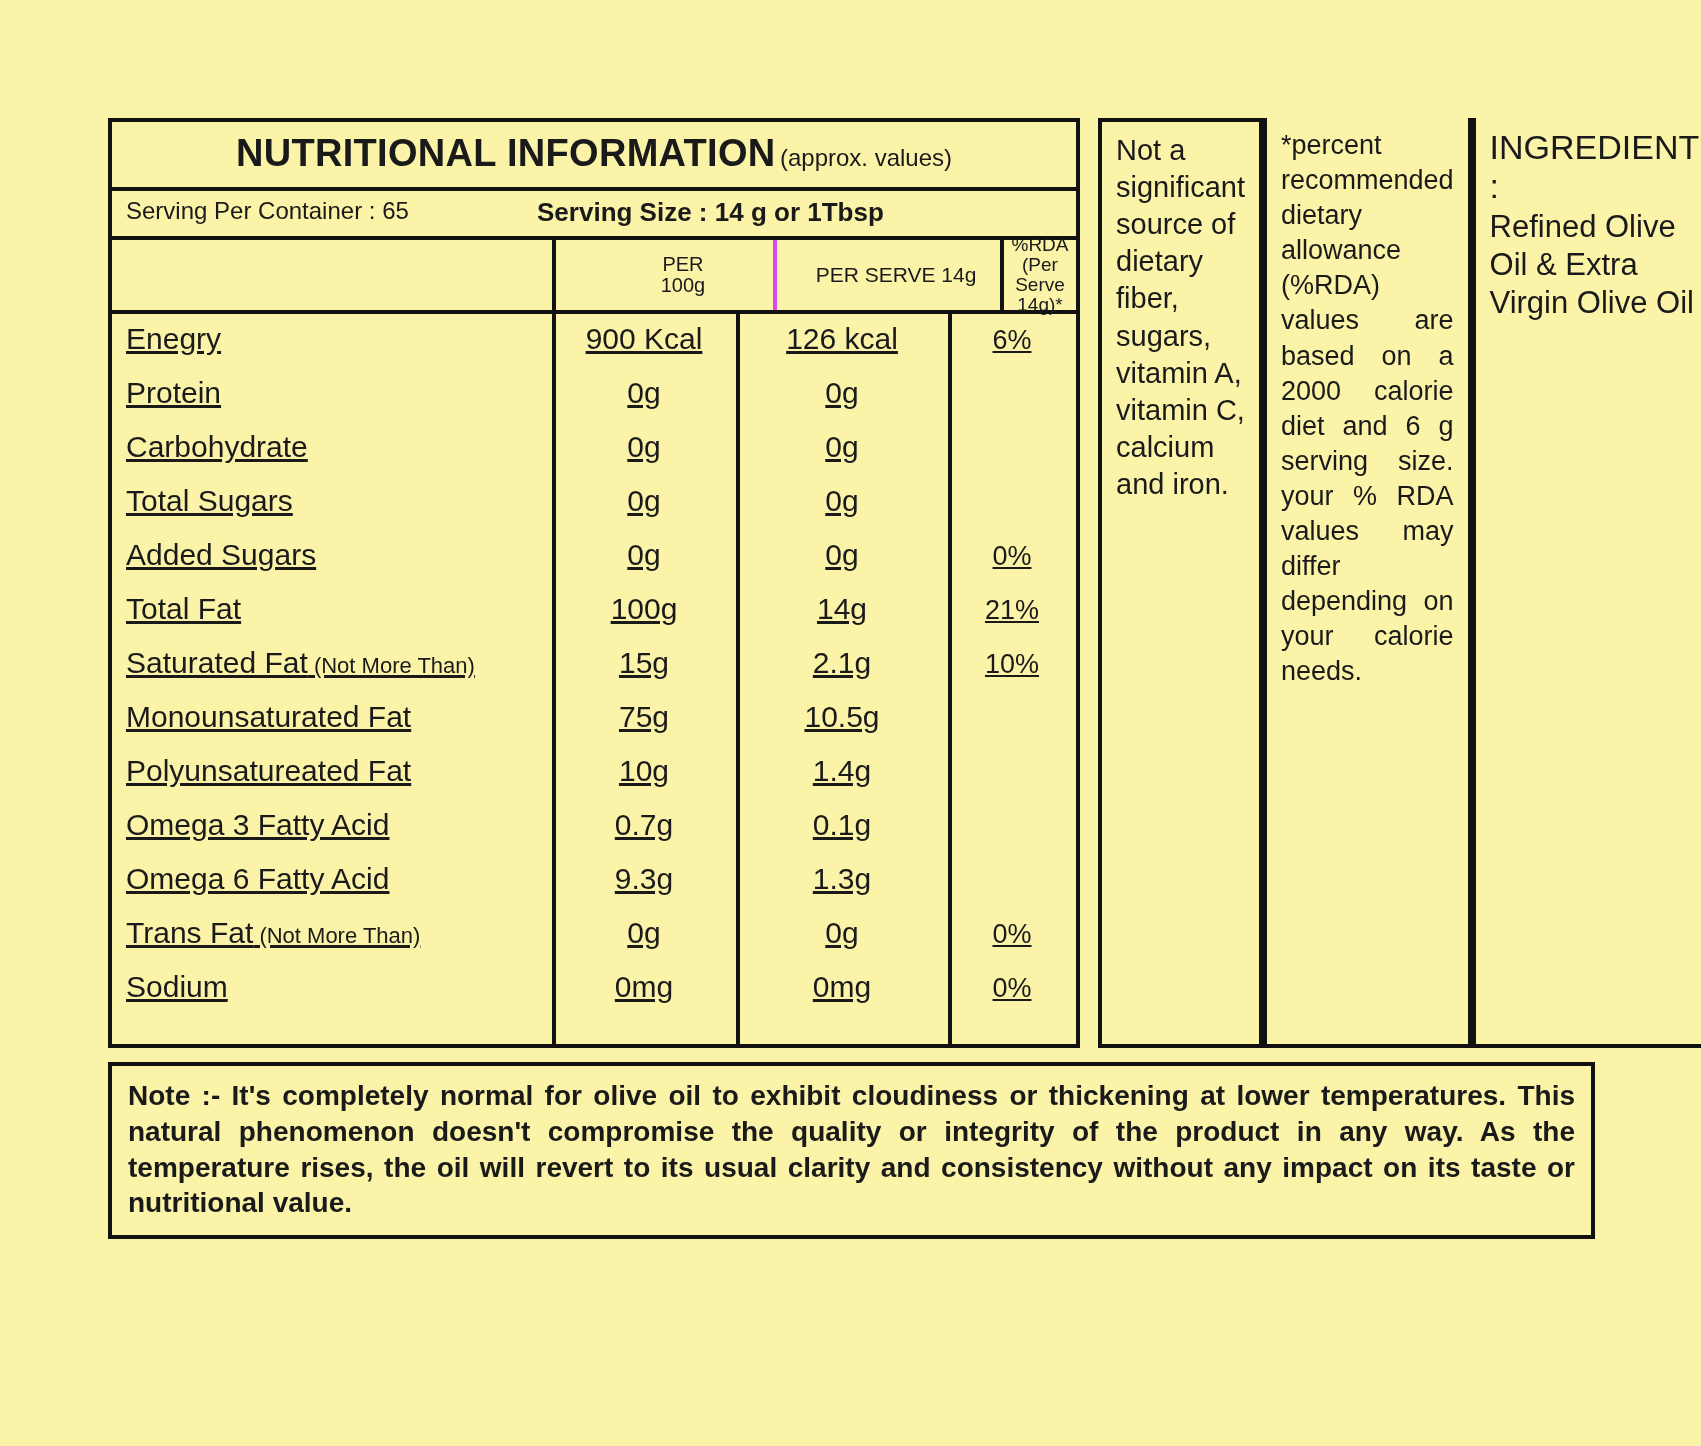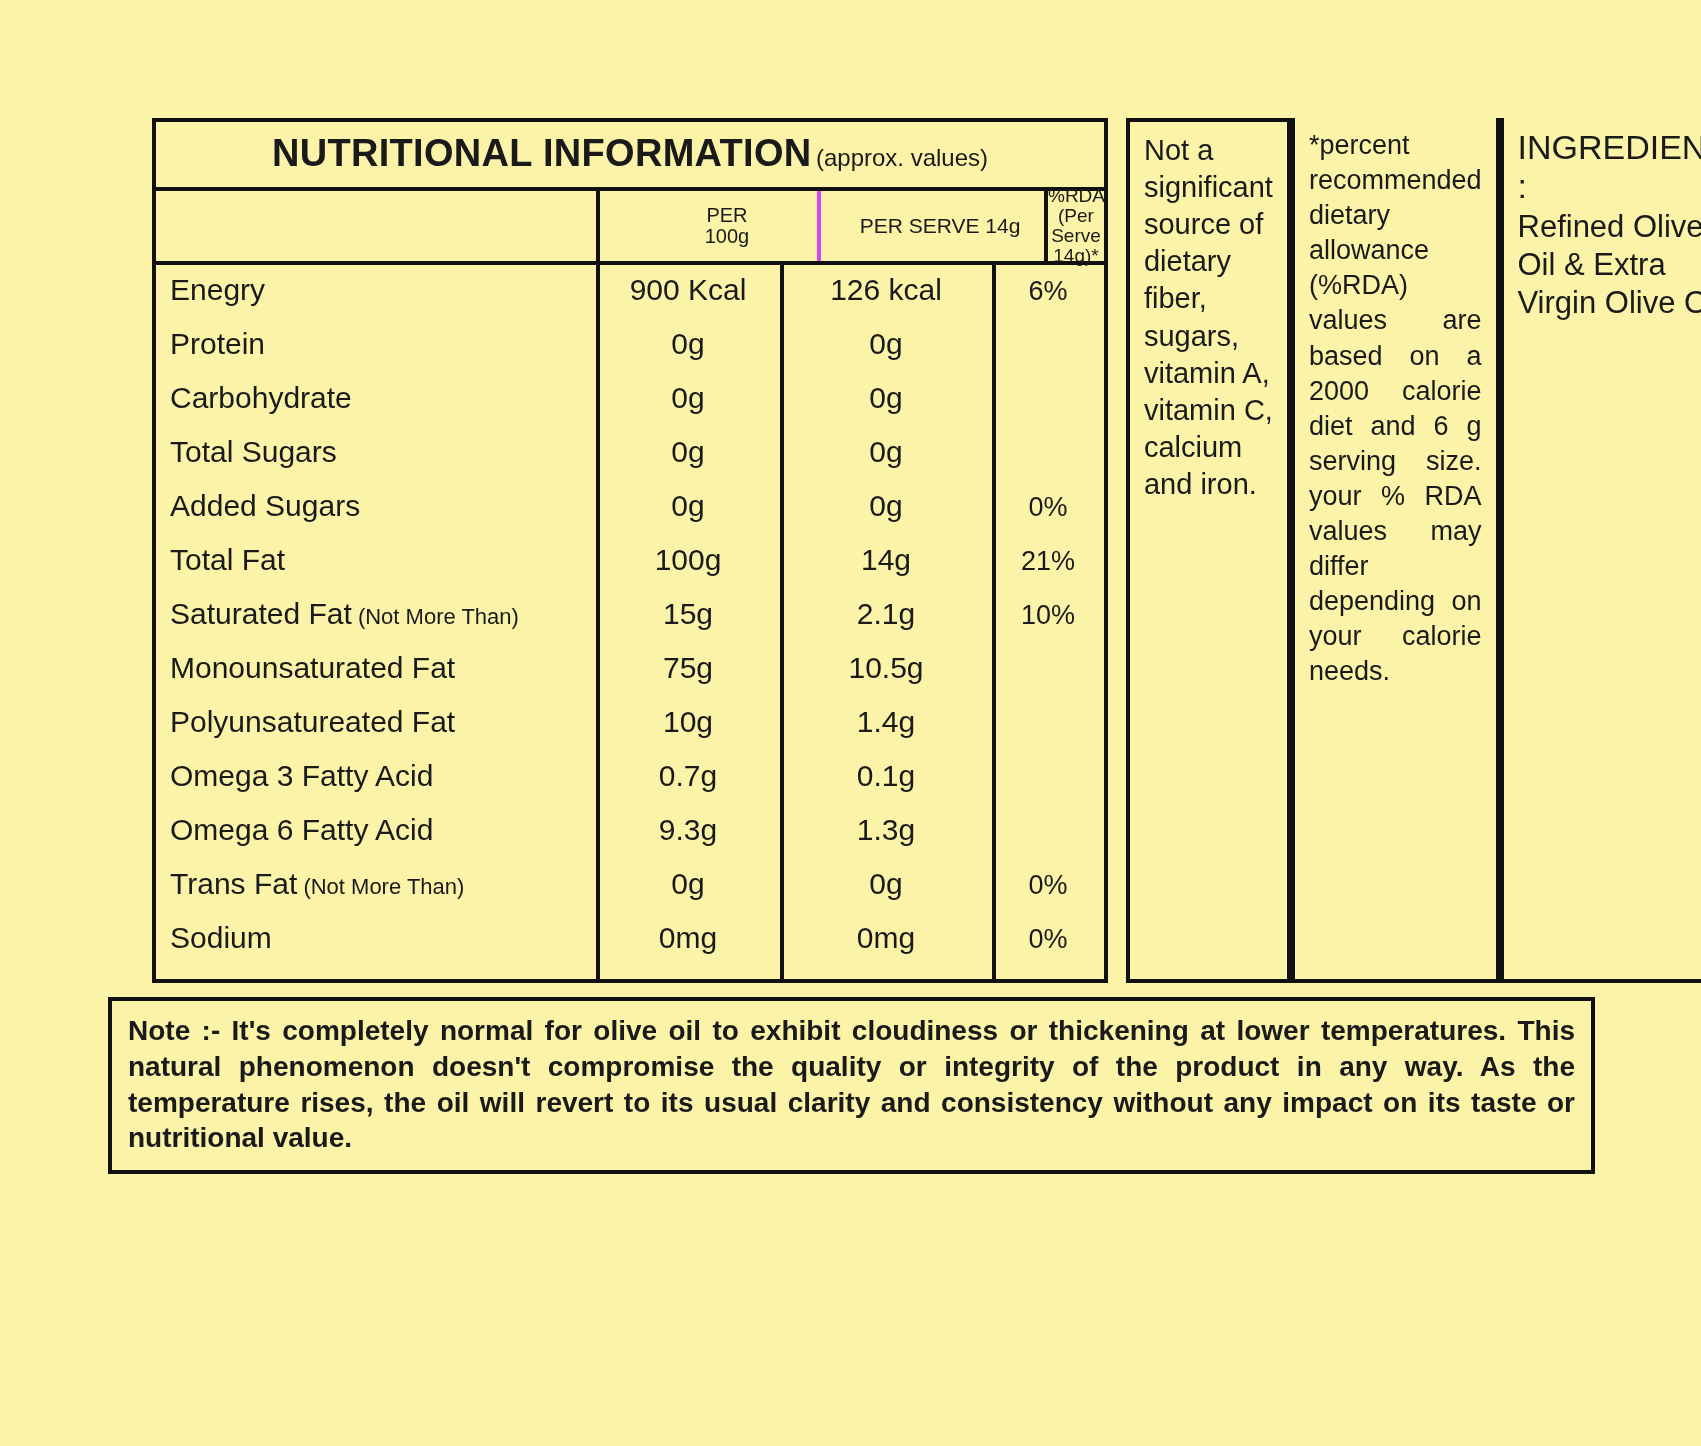--- a/index.html
+++ b/index.html
@@ -24,21 +24,20 @@
   .panel-wrap {
     position: absolute;
     left: 108px;
     top: 118px;
     width: 1487px;
   }
   .top-row {
     display: flex;
     align-items: stretch;
     gap: 18px;
-    margin-left: 44px;
   }
   
   .nutri-box {
     width: 972px;
     border: 4px solid #111;
     box-sizing: border-box;
     background: #faf3a8;
   }
   .nutri-title {
     border-bottom: 4px solid #111;
@@ -117,21 +116,21 @@
     text-align: center;
     font-size: 30px;
     box-sizing: border-box;
   }
   .nrow .crda {
     flex: 1;
     text-align: center;
     font-size: 27px;
     box-sizing: border-box;
   }
-  .rows-pad { padding: 8px 0 4px; }
+  .rows-pad { padding: 8px 0 20px; text-decoration: underline; }
   
   .right-col {
     width: 497px;
     display: flex;
     flex-direction: row;
   }
   .rbox {
     border: 4px solid #111;
     box-sizing: border-box;
     padding: 10px 14px 12px;
@@ -164,20 +163,24 @@
 
     <div class="top-row">
 
       <div class="nutri-box">
 
         <div class="nutri-title">
           <span class="main">NUTRITIONAL INFORMATION</span>
           <span class="approx">(approx. values)</span>
         </div>
 
+        <div class="serving-row">
+          <div class="sleft">Serving Per Container : 65</div>
+          <div class="sright">Serving Size : 14 g or 1Tbsp</div>
+        </div>
 
         <div class="col-head">
           <div class="ch-name"></div>
           <div class="ch-per100">
             <div>
               <div>PER</div>
               <div>100g</div>
             </div>
           </div>
           <div class="ch-serve">PER SERVE 14g</div>

